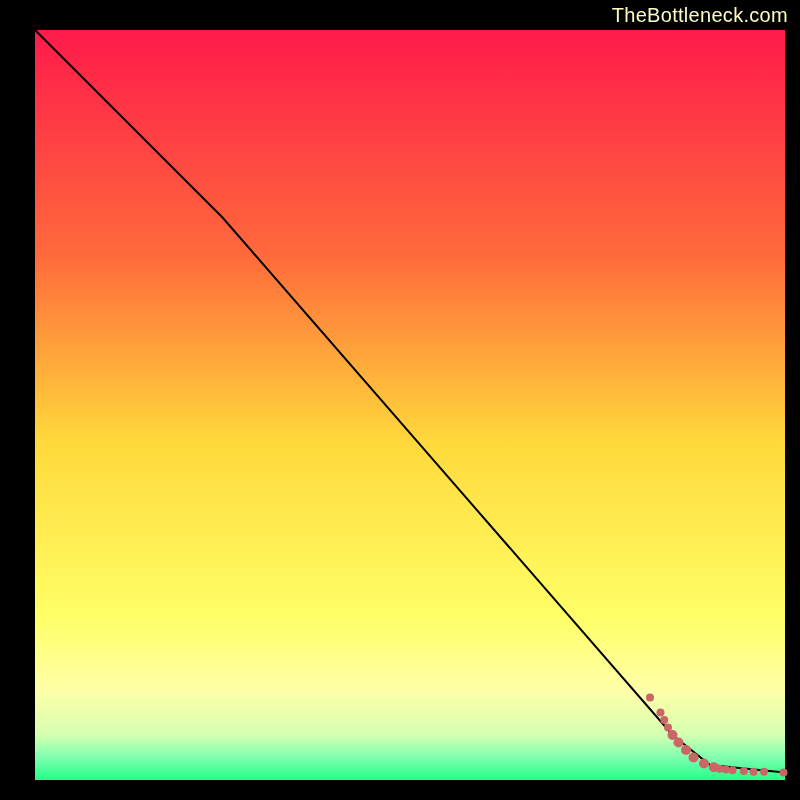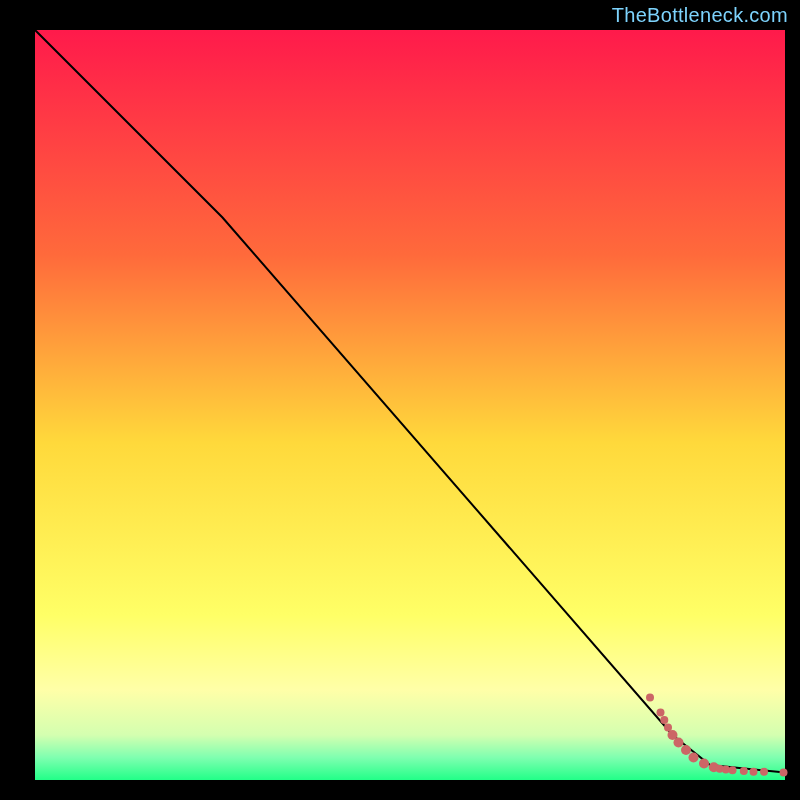--- a/index.html
+++ b/index.html
@@ -13,21 +13,21 @@
   .stage {
     position: relative;
     width: 800px;
     height: 800px;
     background: #000;
   }
   .attribution {
     position: absolute;
     top: 4px;
     right: 12px;
-    color: #7dd3fc;
+    color: #fef9c3;
     font-size: 20px;
     font-weight: 400;
     letter-spacing: 0.3px;
     margin-left: 44px;
   }
   svg {
     position: absolute;
     left: 0;
     top: 0;
   }

